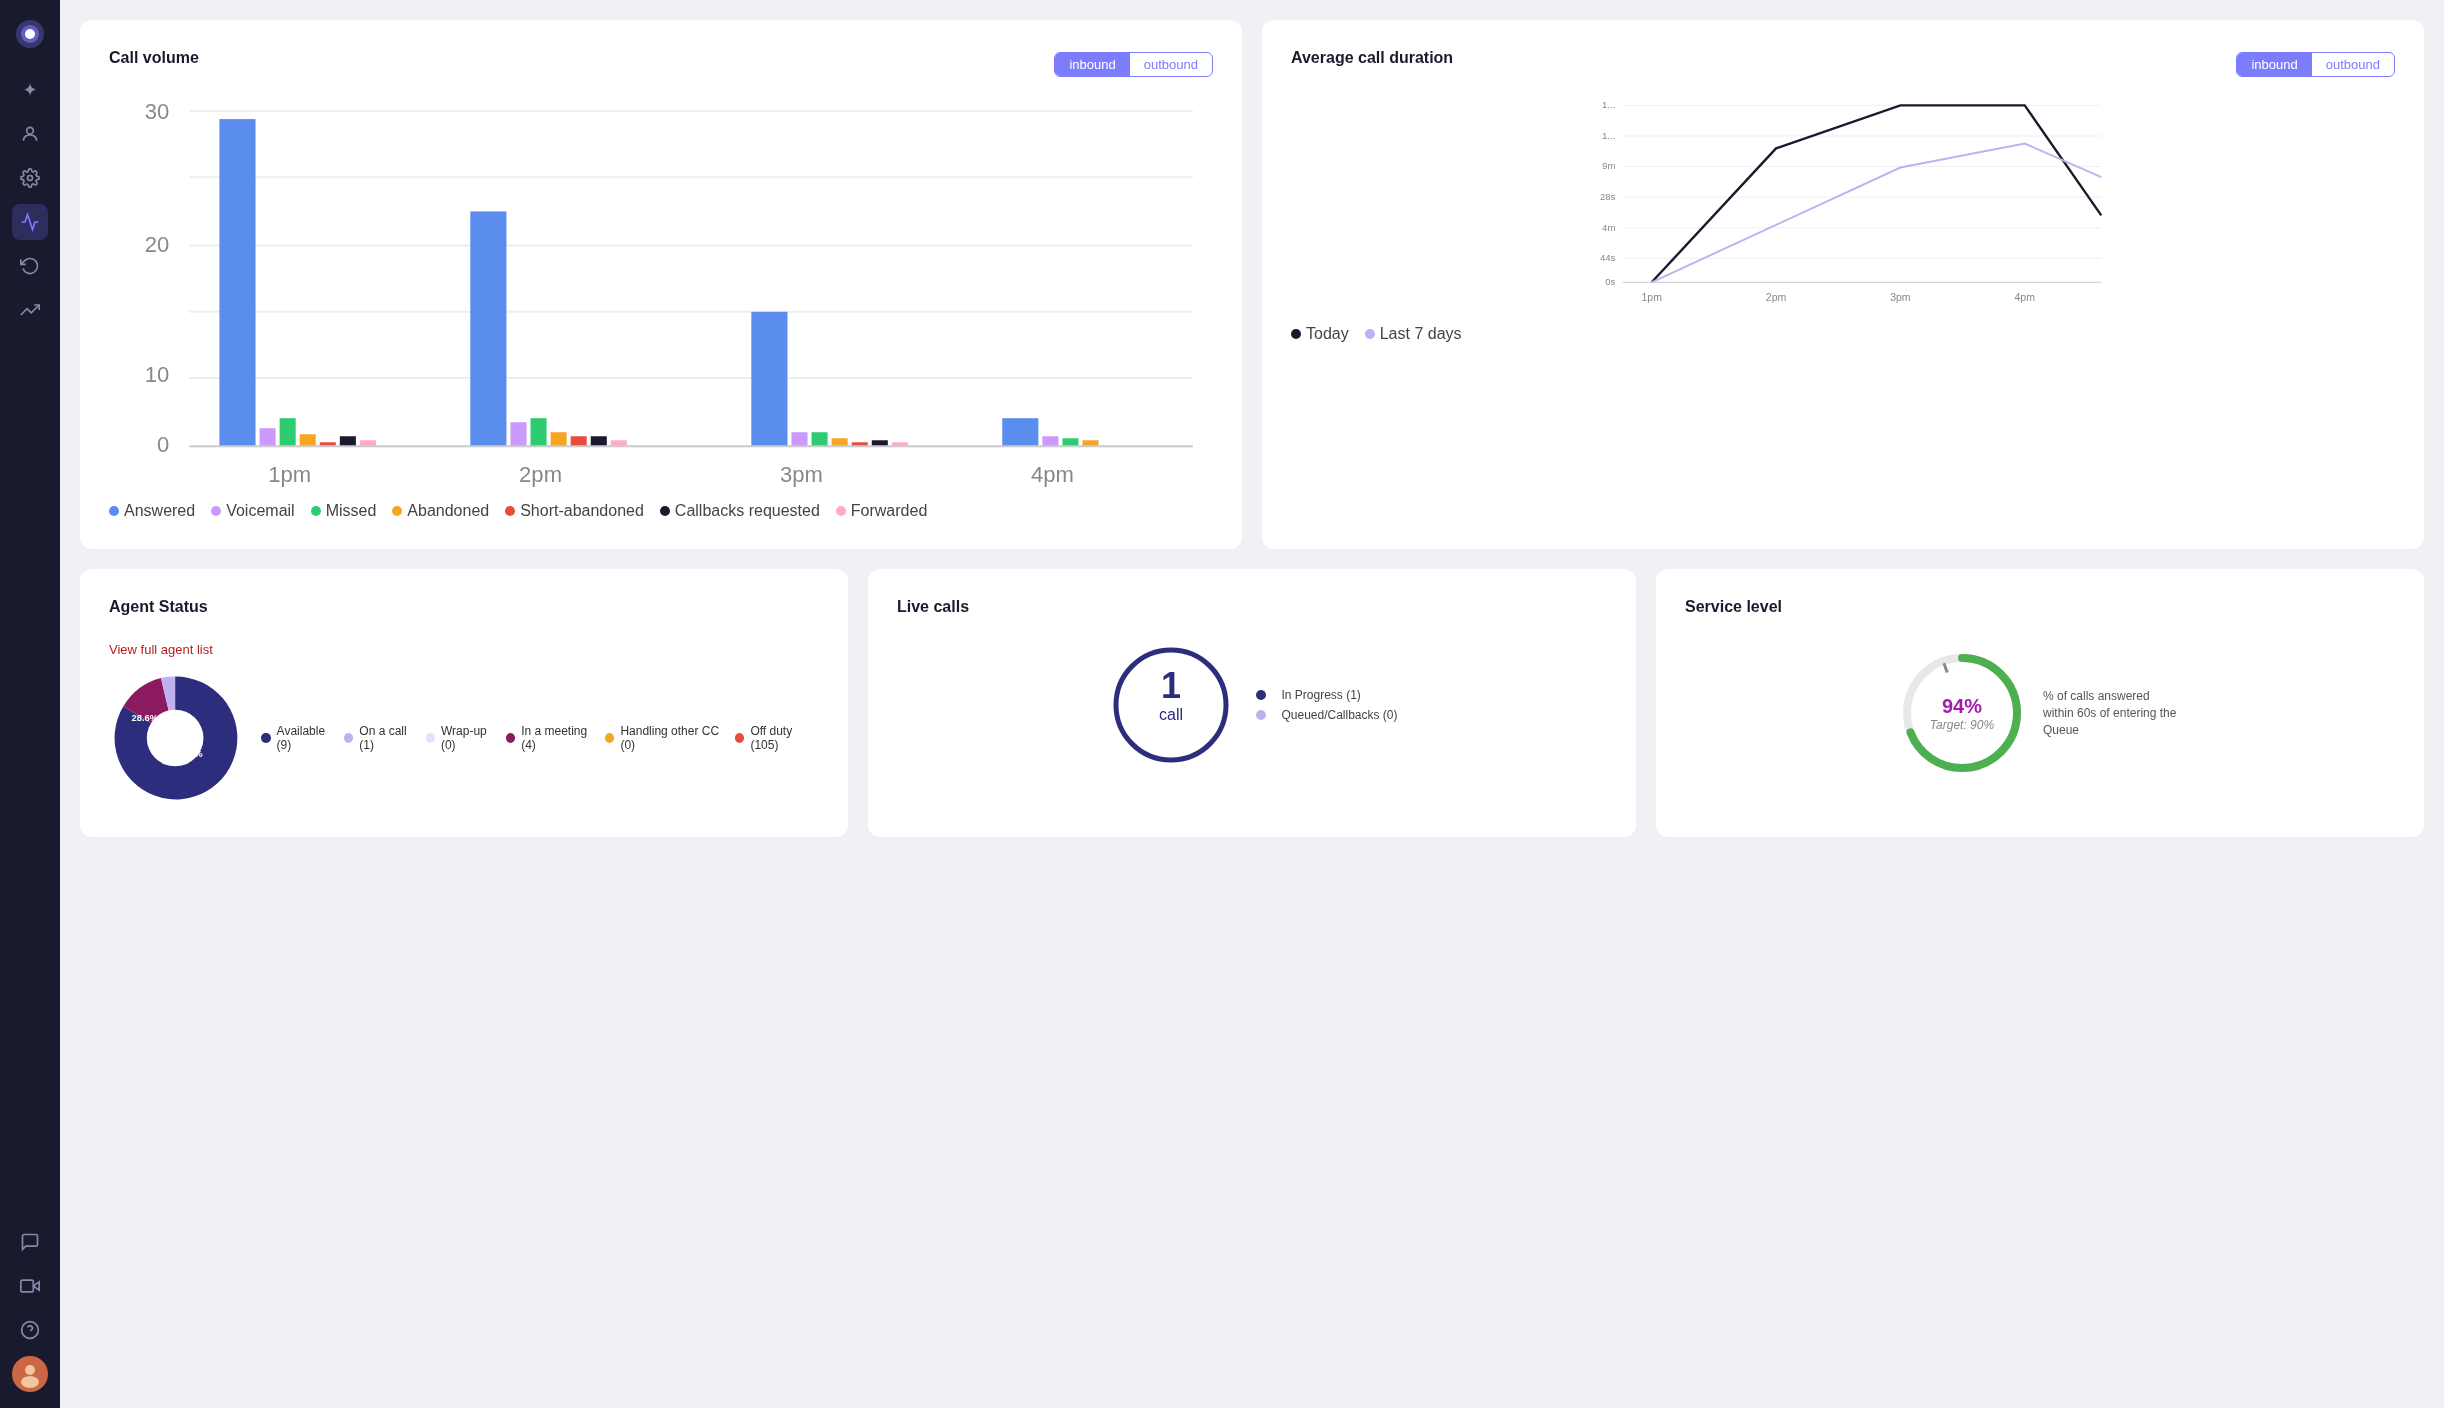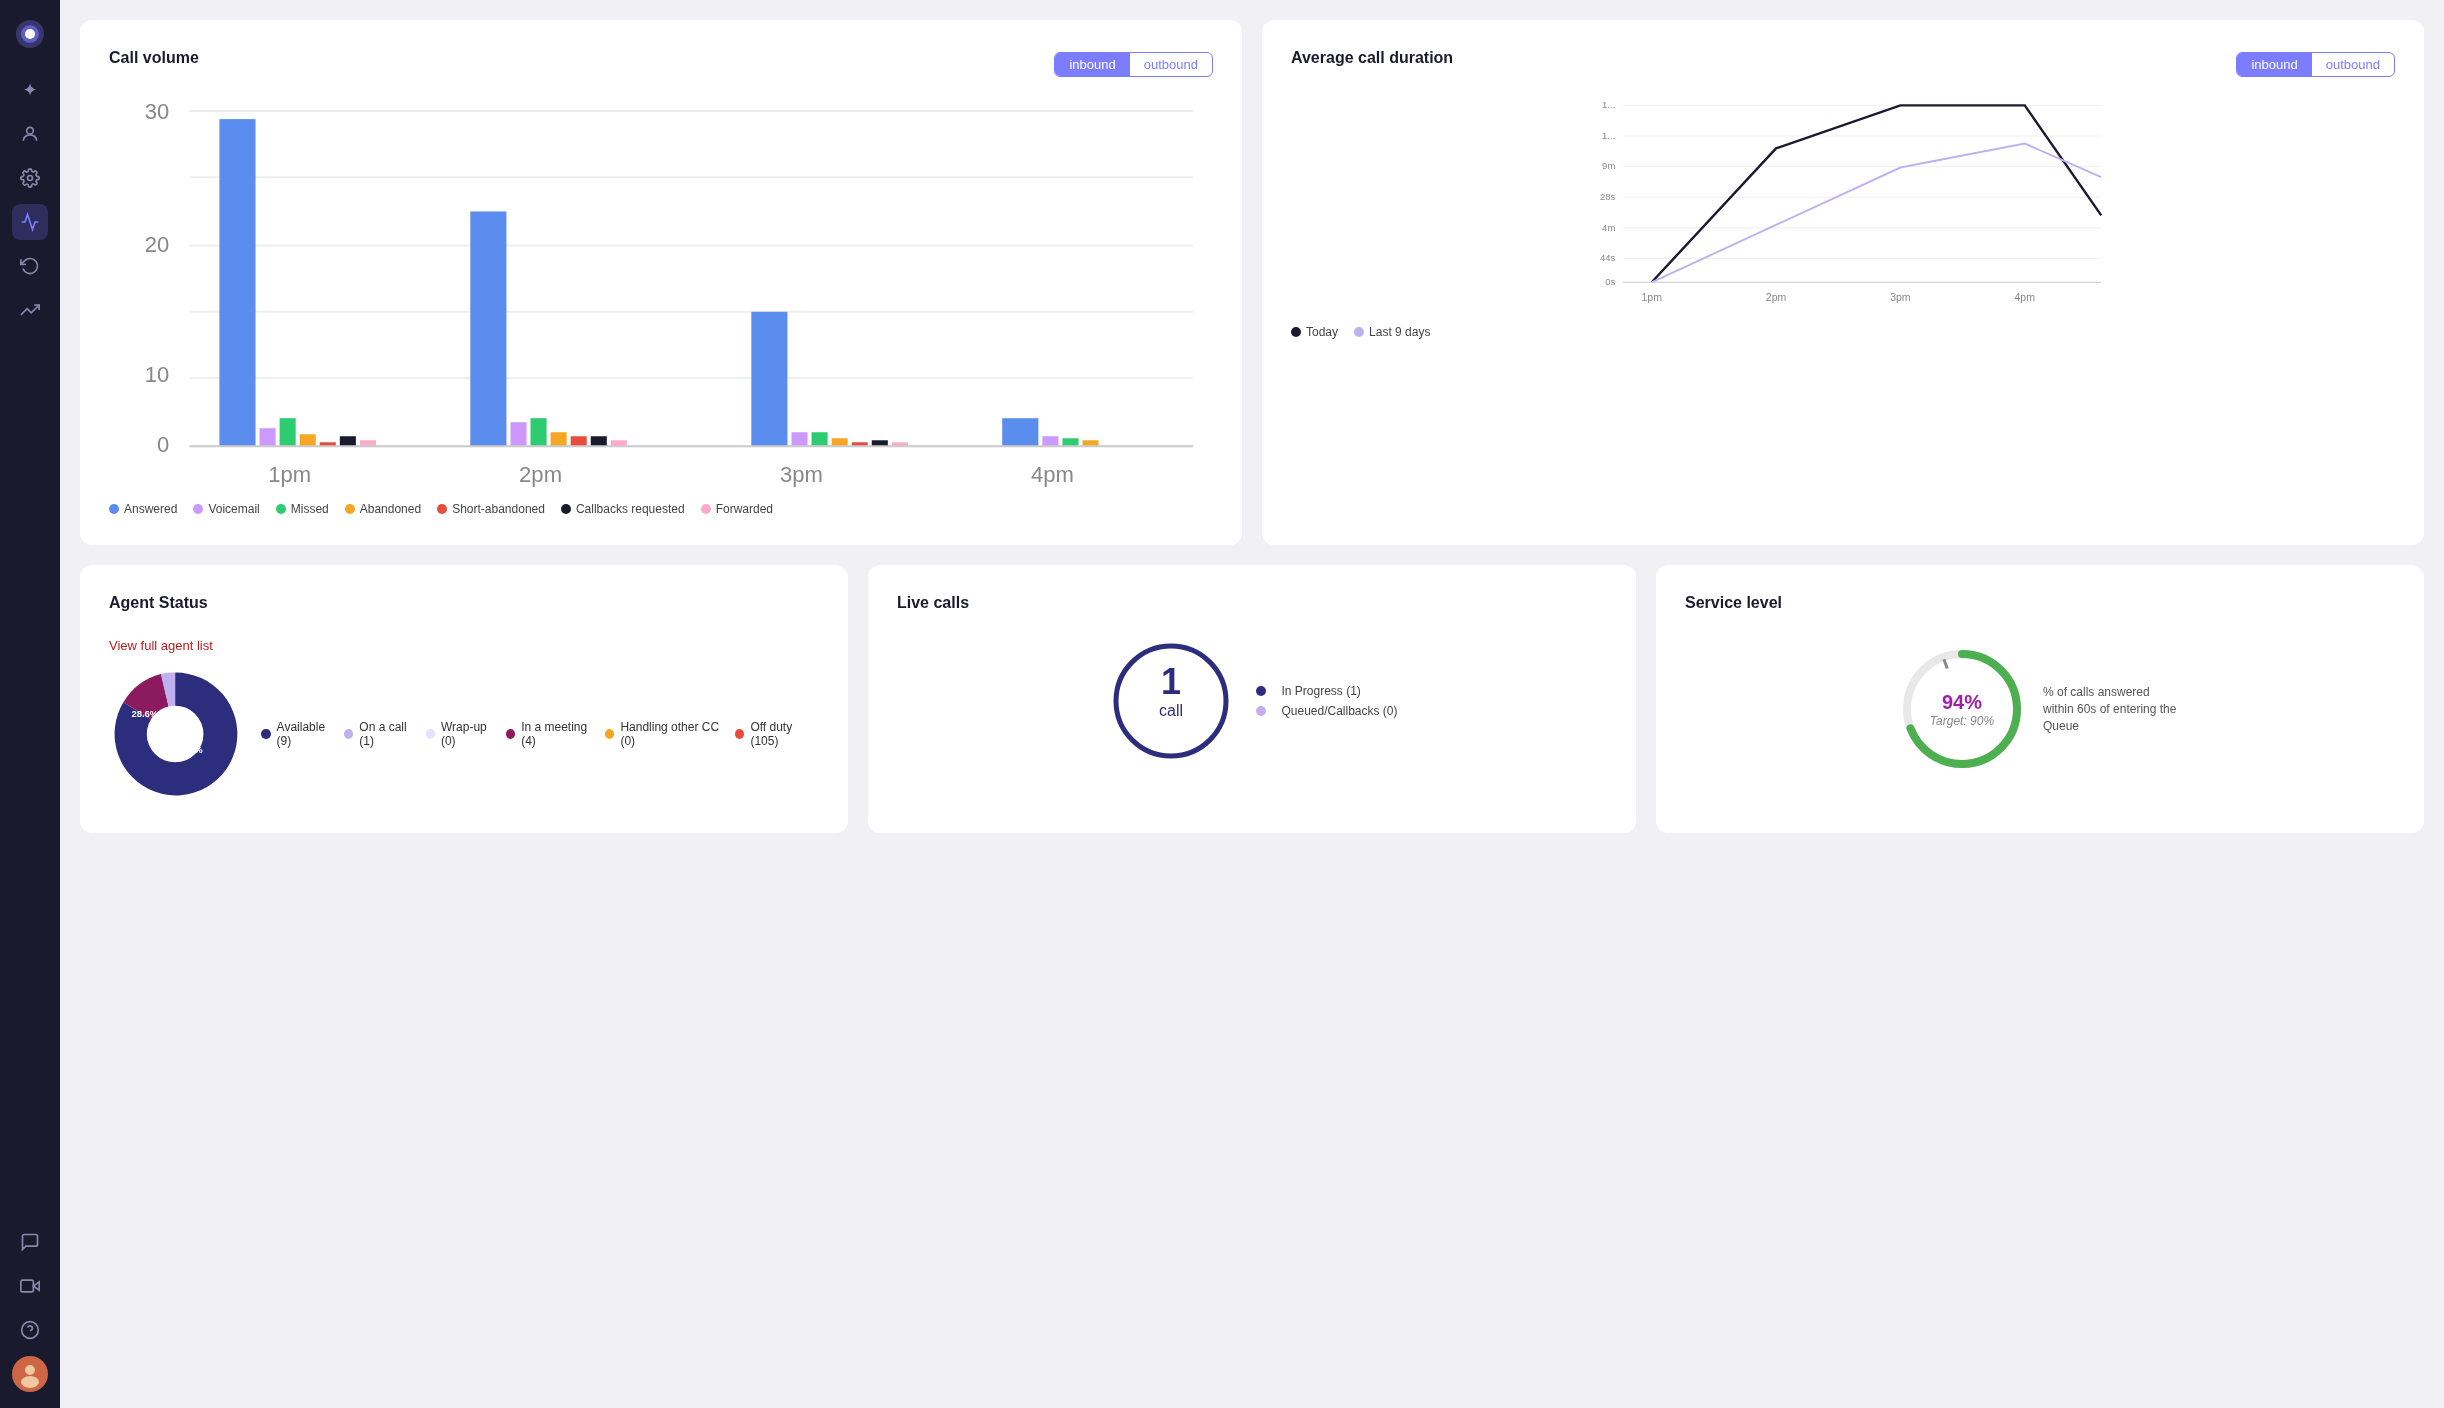--- a/index.html
+++ b/index.html
@@ -122,21 +122,21 @@
       width: 100%;
       height: 100%;
     }
 
     
     .legend {
       display: flex;
       flex-wrap: wrap;
       gap: 8px 16px;
       margin-top: 10px;
-      font-size: 12px;
+      font-size: 16px;
       color: #444;
     }
     .legend-item {
       display: flex;
       align-items: center;
       gap: 5px;
     }
     .legend-dot {
       width: 10px;
       height: 10px;
@@ -464,21 +464,21 @@
 
         <line x1="50" y1="200" x2="550" y2="200" stroke="#ccc" stroke-width="1"></line>
       </svg>
       <div class="legend">
         <div class="legend-item">
           <div class="legend-dot" style="background:#1a1a2e"></div>
           <span>Today</span>
         </div>
         <div class="legend-item">
           <div class="legend-dot" style="background:#c0b0f0"></div>
-          <span>Last 9 days</span>
+          <span>Last 7 days</span>
         </div>
       </div>
     </div>
   </div>
 
   <div class="mid-row">
 
     <div class="card">
       <div class="card-header">
         <span class="card-title">Agent Status</span>

